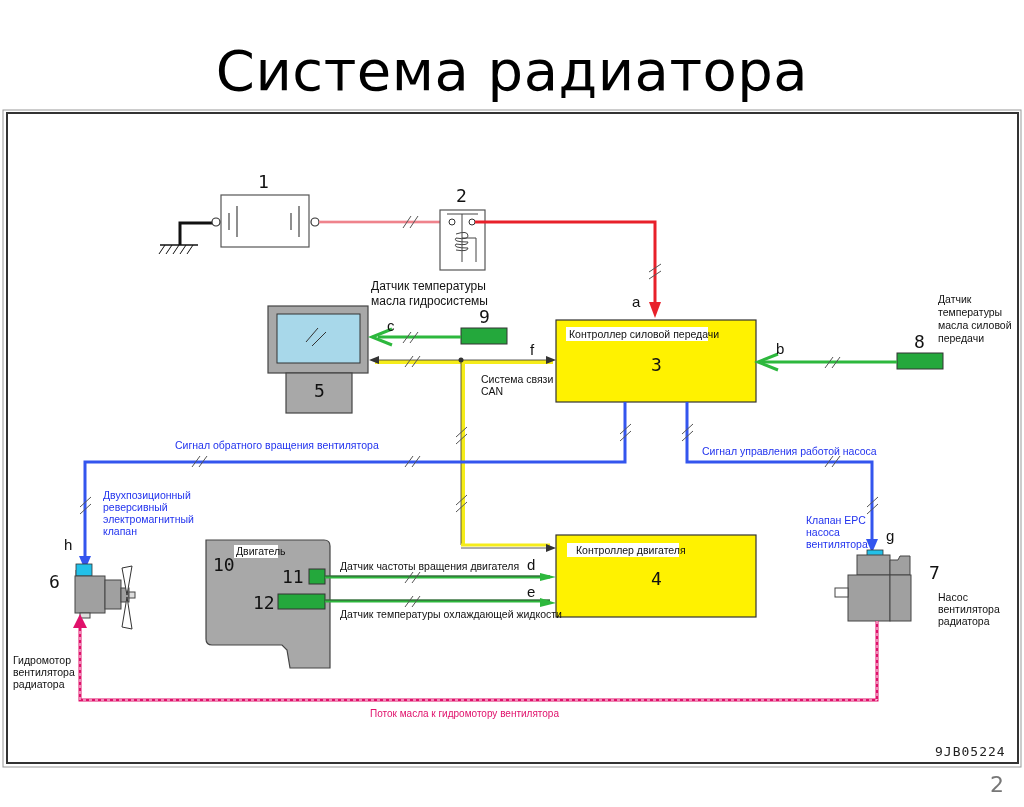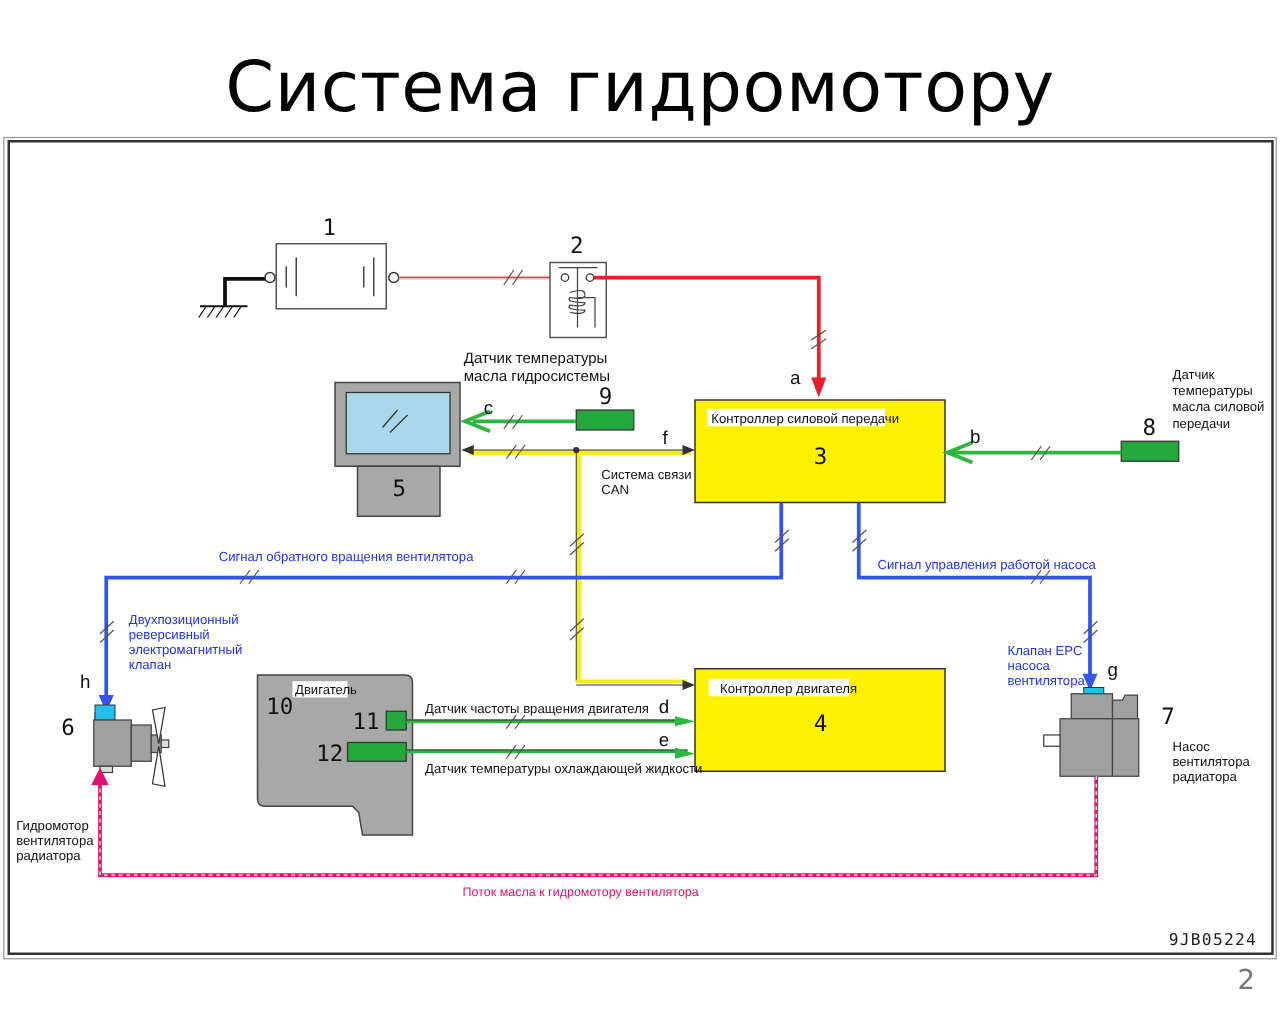--- a/index.html
+++ b/index.html
@@ -11,21 +11,21 @@
   .lbl-blue { font-family:"Liberation Sans", sans-serif; font-size:10.5px; fill:#2233ee; }
   .lbl-pink { font-family:"Liberation Sans", sans-serif; font-size:10px; fill:#e0116b; }
   .num { font-family:"DejaVu Sans Mono", monospace; font-size:18px; fill:#111; }
   .letter { font-family:"Liberation Sans", sans-serif; font-size:15px; fill:#111; }
   .code { font-family:"DejaVu Sans Mono", monospace; font-size:13px; fill:#222; letter-spacing:1px; }
   .sensor-lbl { font-family:"Liberation Sans", sans-serif; font-size:12px; fill:#111; }
 </style>
 </head>
 <body>
 
-<div class="slide-title">Система гидромотору</div>
+<div class="slide-title">Система радиатора</div>
 
 <svg width="1024" height="807" viewBox="0 0 1024 807">
   <defs>
     <marker id="arrRed" markerWidth="10" markerHeight="10" refX="5" refY="8" orient="auto" markerUnits="userSpaceOnUse"></marker>
   </defs>
 
   <g>
     <rect x="3" y="110" width="1018" height="657" fill="none" stroke="#999" stroke-width="1"></rect>
     <rect x="7" y="113" width="1011" height="650" fill="none" stroke="#333" stroke-width="2"></rect>
   </g>

